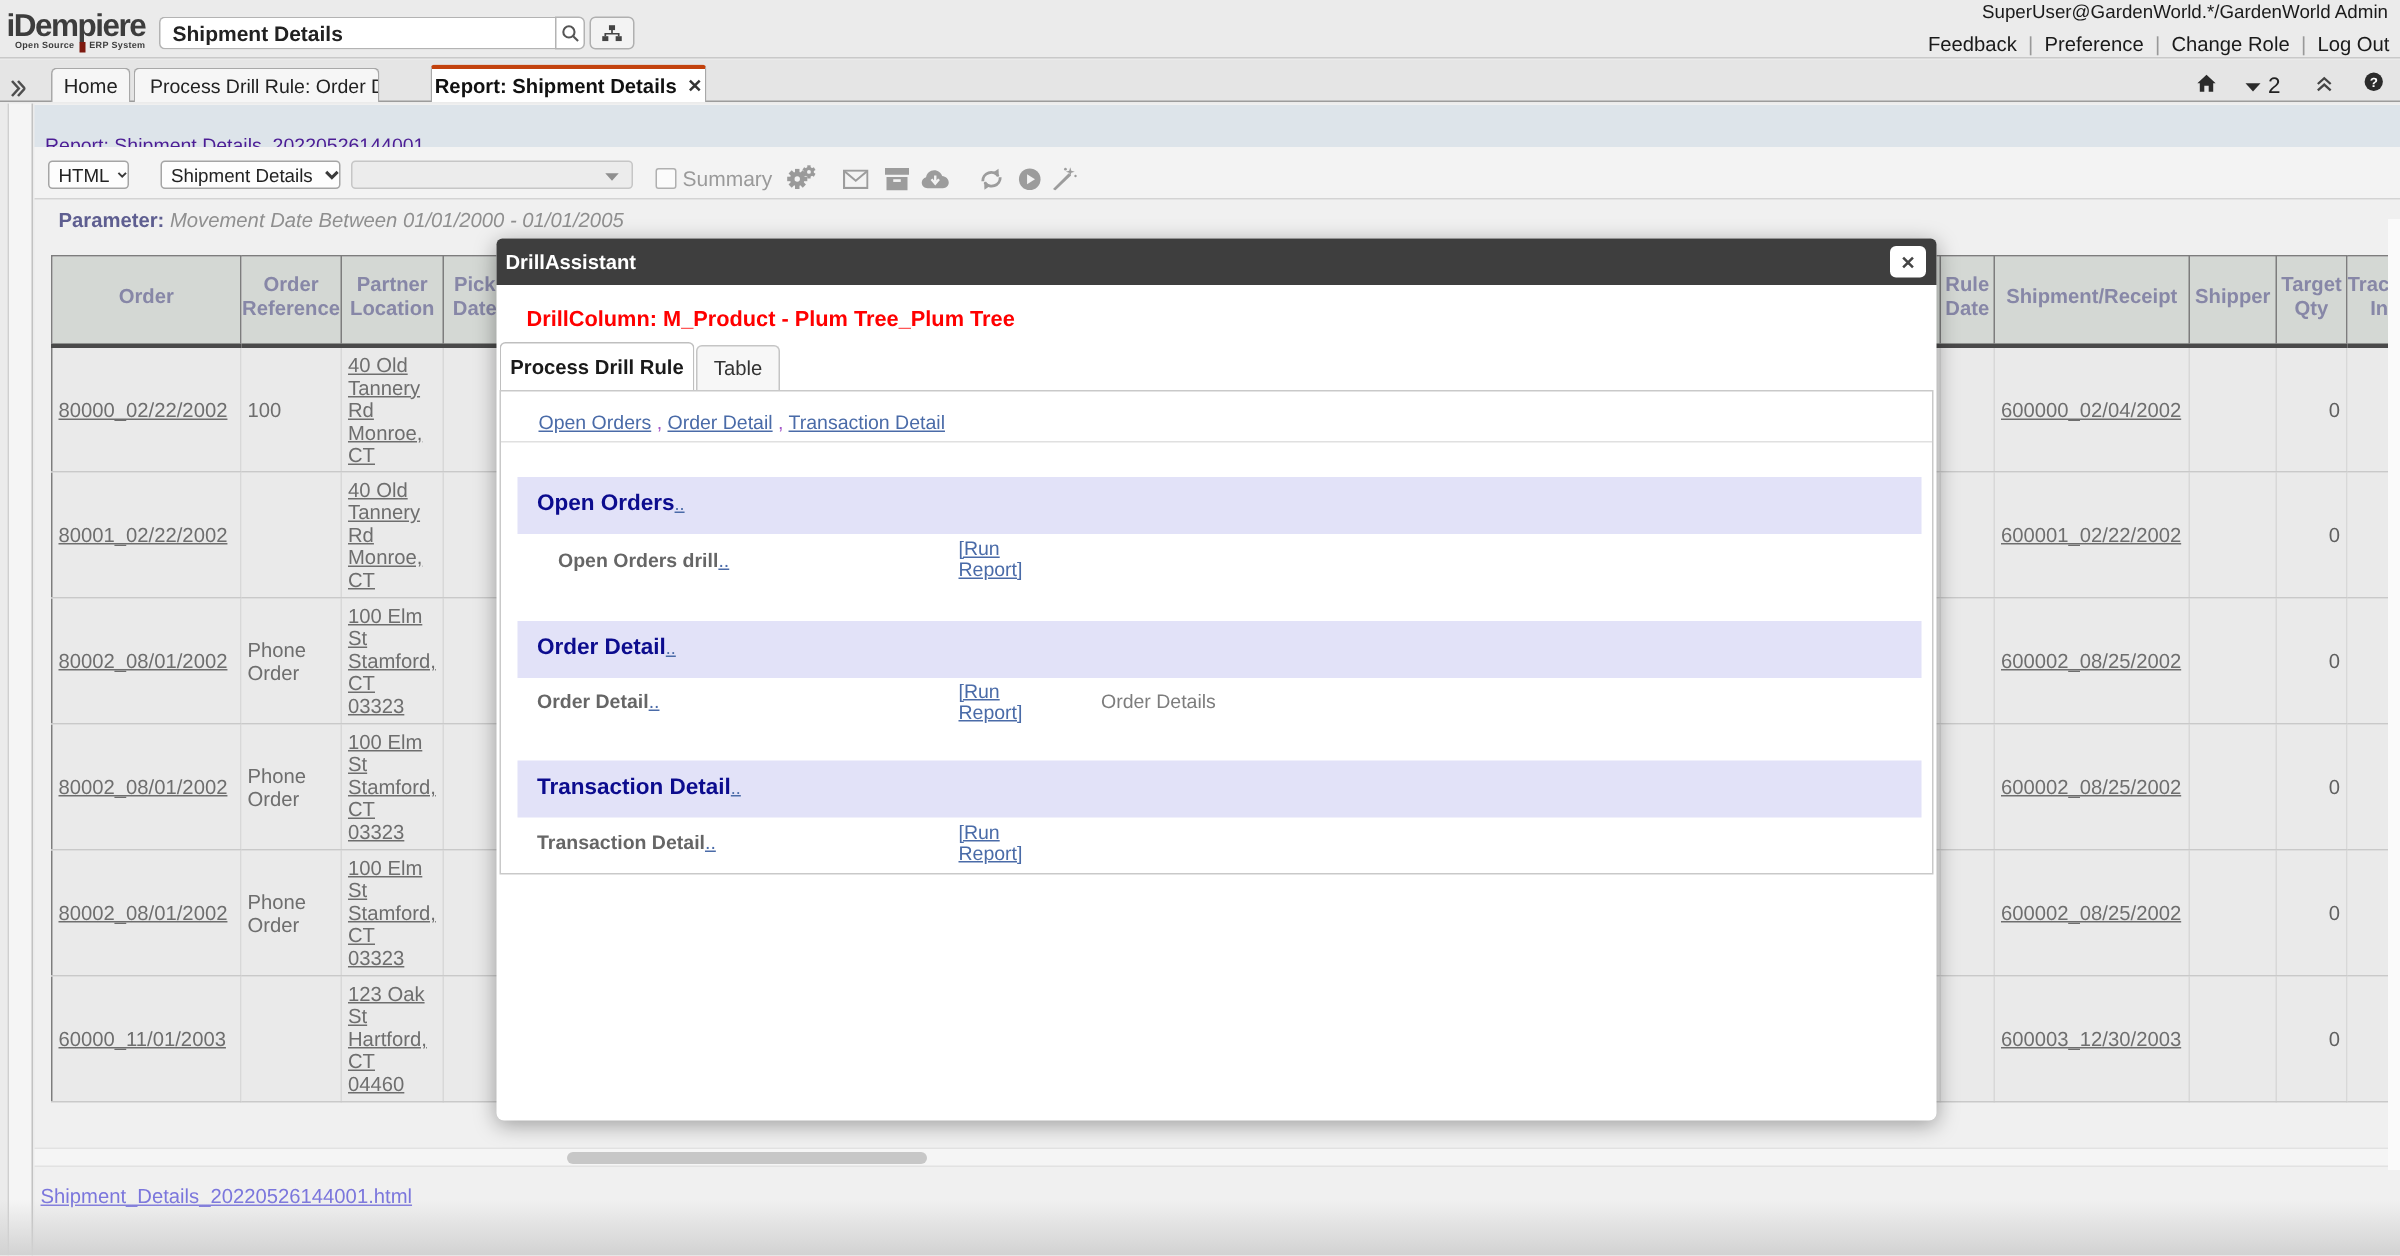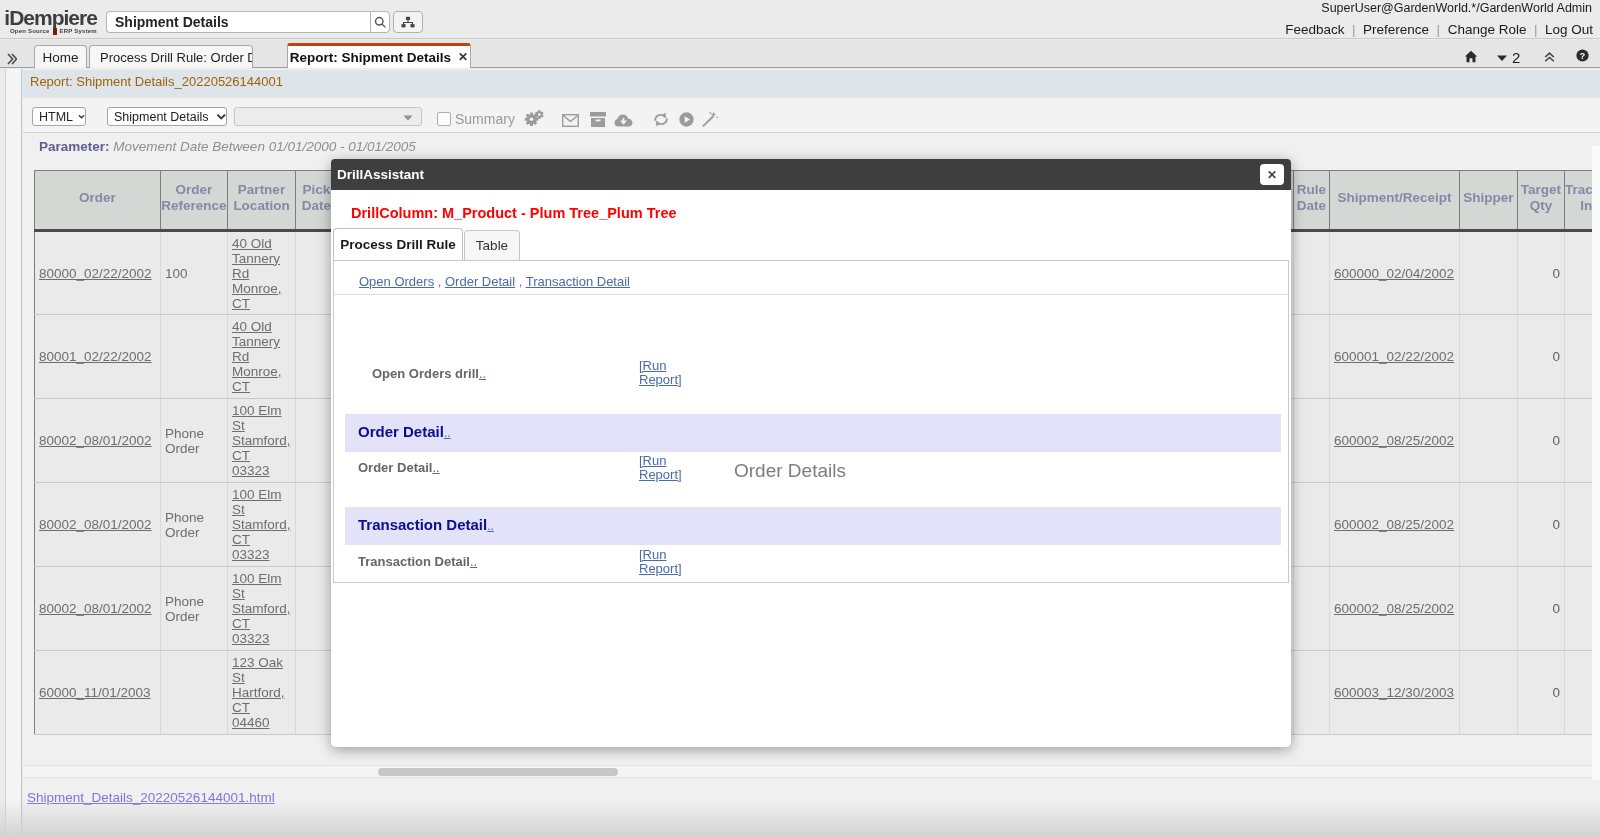--- a/index.html
+++ b/index.html
@@ -78,21 +78,21 @@
         <text x="8" y="12" font-size="11" font-weight="bold" fill="#fff" text-anchor="middle" font-family="Liberation Sans">?</text>
       </svg>
   </div>
 </div>
 
 <div class="abs" style="left:5px;top:69px;width:17px;height:768px;background:#f5f5f5;border-left:1px solid #cfcfcf;border-right:1px solid #c2c2c2;"></div>
 
 <div class="abs" style="left:23px;top:69px;width:1577px;height:768px;background:#f0f0f0;"></div>
 
 <div class="abs" style="left:23px;top:70px;width:1577px;height:28px;background:#dde4ea;">
-  <div style="font-size:13px;color:#a16207;padding:4px 0 0 7px;">Report: Shipment Details_20220526144001</div>
+  <div style="font-size:13px;color:#4c1d95;padding:19px 0 0 7px;">Report: Shipment Details_20220526144001</div>
 </div>
 
 <div class="abs" style="left:23px;top:98px;width:1577px;height:35px;background:#f3f3f3;border-bottom:1px solid #d3d3d3;">
   <div class="abs" style="left:9px;top:9px;width:54px;height:19px;border:1px solid #a5a5a5;border-radius:3px;background:#fdfdfd;font-size:12.5px;color:#222;display:flex;align-items:center;padding-left:6px;">HTML
     <svg style="margin-left:5px;" width="11" height="7" viewBox="0 0 11 7">
         <path d="M1.5 1.5 L5.5 5.5 L9.5 1.5" stroke="#3a3a3a" stroke-width="2.1" fill="none"></path>
       </svg>
   </div>
   <div class="abs" style="left:84px;top:9px;width:120px;height:19px;border:1px solid #a5a5a5;border-radius:3px;background:#fdfdfd;font-size:12.5px;color:#222;display:flex;align-items:center;padding-left:6px;white-space:nowrap;overflow:hidden;">Shipment Details
     <svg style="margin-left:7px;" width="11" height="7" viewBox="0 0 11 7">
@@ -310,25 +310,26 @@
   <div class="abs" style="left:2px;top:69px;width:130px;height:32px;background:#fff;border:1px solid #bfbfbf;border-bottom:none;border-radius:4px 4px 0 0;z-index:3;display:flex;align-items:center;justify-content:center;font-size:13.5px;font-weight:bold;color:#1a1a1a;">Process Drill Rule</div>
   <div class="abs" style="left:133px;top:71px;width:56px;height:30px;background:#f7f7f7;border:1px solid #c5c5c5;border-bottom:none;border-radius:4px 4px 0 0;display:flex;align-items:center;justify-content:center;font-size:13.5px;color:#333;">Table</div>
 
   <div class="abs" style="left:2px;top:101px;width:956px;height:323px;background:#fff;border:1px solid #c9c9c9;">
 
     <div class="abs" style="left:25px;top:13px;font-size:13px;">
       <span style="color:#4a6ba8;text-decoration:underline;">Open Orders</span><span style="color:#a456c8;"> , </span><span style="color:#4a6ba8;text-decoration:underline;">Order Detail</span><span style="color:#a456c8;"> , </span><span style="color:#4a6ba8;text-decoration:underline;">Transaction Detail</span>
     </div>
     <div class="abs" style="left:0px;top:33px;width:954px;border-top:1px solid #e0e0e0;"></div>
 
+    <div class="abs" style="left:11px;top:57px;width:936px;height:38px;background:#e2e2f8;padding:9px 0 0 13px;"><span style="font-size:15px;font-weight:bold;color:#0c0c8e;">Open Orders</span><span style="font-size:12px;color:#4a6ba8;text-decoration:underline;">..</span></div>
     <div class="abs" style="left:24px;top:105px;font-size:13px;font-weight:bold;color:#666;margin-left:14px;">Open Orders drill<span style="font-weight:normal;color:#4a6ba8;text-decoration:underline;">..</span></div>
     <div class="abs" style="left:305px;top:98px;width:48px;font-size:13px;line-height:14px;color:#4a6ba8;text-decoration:underline;">[Run Report]</div>
 
     <div class="abs" style="left:11px;top:153px;width:936px;height:38px;background:#e2e2f8;padding:9px 0 0 13px;"><span style="font-size:15px;font-weight:bold;color:#0c0c8e;">Order Detail</span><span style="font-size:12px;color:#4a6ba8;text-decoration:underline;">..</span></div>
     <div class="abs" style="left:24px;top:199px;font-size:13px;font-weight:bold;color:#666;">Order Detail<span style="font-weight:normal;color:#4a6ba8;text-decoration:underline;">..</span></div>
     <div class="abs" style="left:305px;top:193px;width:48px;font-size:13px;line-height:14px;color:#4a6ba8;text-decoration:underline;">[Run Report]</div>
-    <div class="abs" style="left:400px;top:199px;font-size:19px;color:#7d7d7d;">Order Details</div>
+    <div class="abs" style="left:400px;top:199px;font-size:13px;color:#7d7d7d;">Order Details</div>
 
     <div class="abs" style="left:11px;top:246px;width:936px;height:38px;background:#e2e2f8;padding:9px 0 0 13px;"><span style="font-size:15px;font-weight:bold;color:#0c0c8e;">Transaction Detail</span><span style="font-size:12px;color:#4a6ba8;text-decoration:underline;">..</span></div>
     <div class="abs" style="left:24px;top:293px;font-size:13px;font-weight:bold;color:#666;">Transaction Detail<span style="font-weight:normal;color:#4a6ba8;text-decoration:underline;">..</span></div>
     <div class="abs" style="left:305px;top:287px;width:48px;font-size:13px;line-height:14px;color:#4a6ba8;text-decoration:underline;">[Run Report]</div>
   </div>
 </div>
 
 </body></html>

